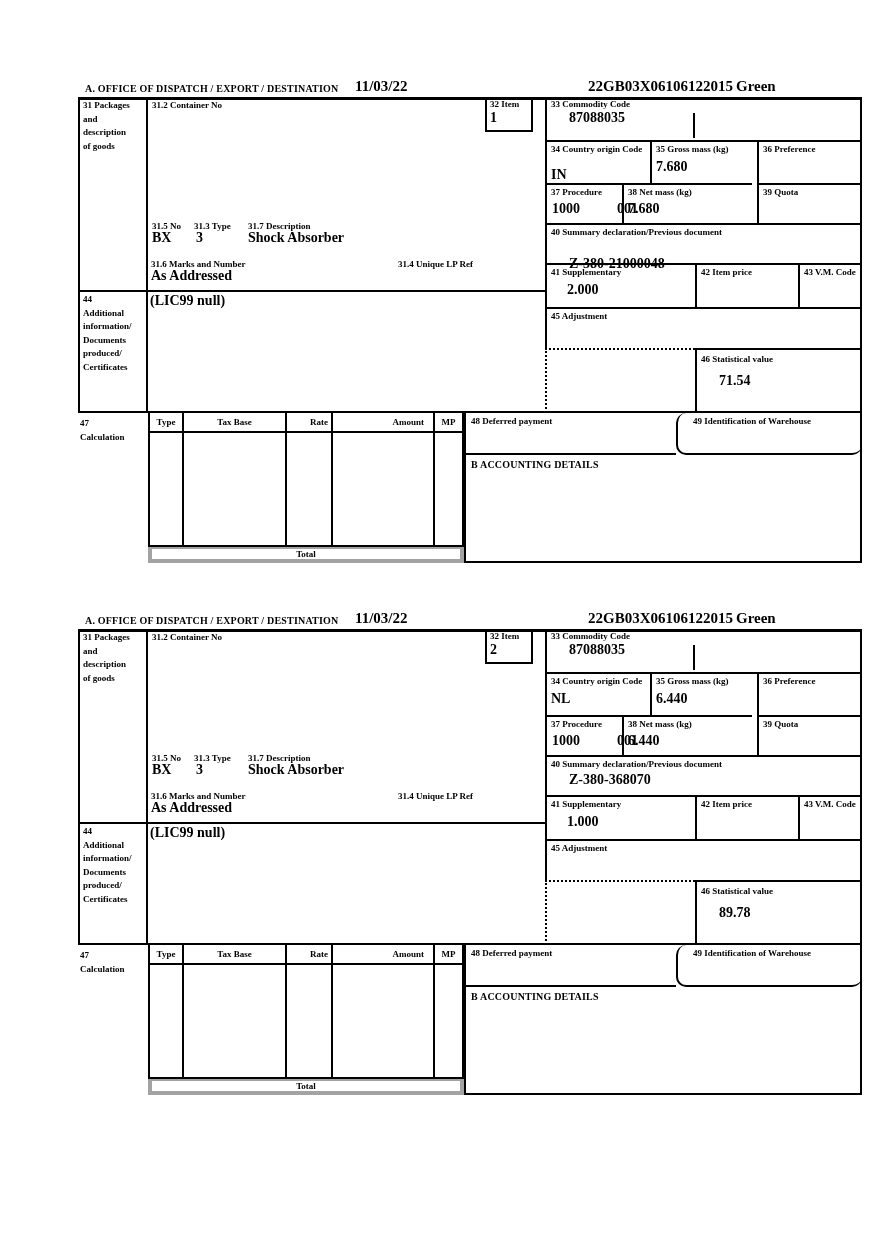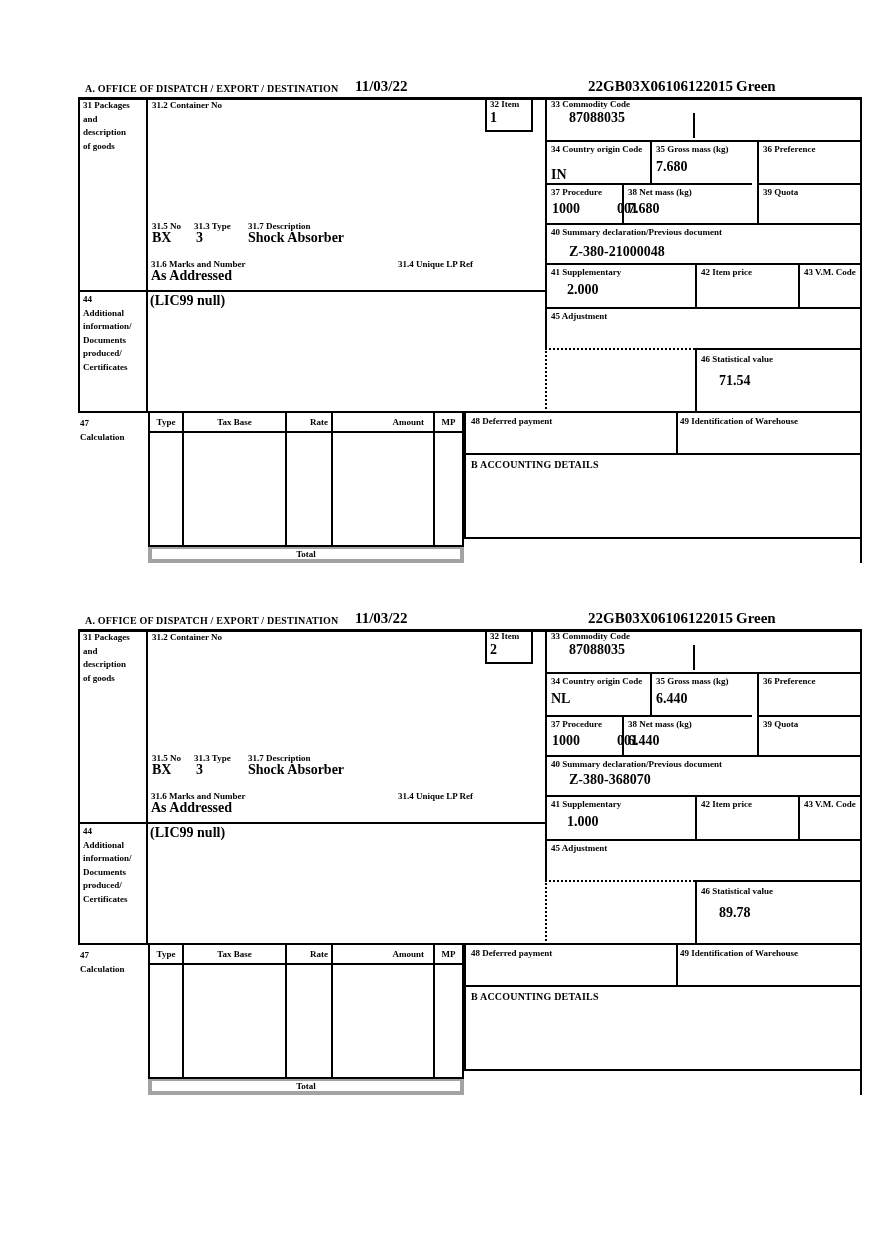--- a/index.html
+++ b/index.html
@@ -43,22 +43,22 @@
   .lbl47 { left:2px; top:337px; width:62px; }
   .calc-table { left:70px; top:333px; width:316px; height:134px; border-left:2px solid #000; border-right:2px solid #000; border-bottom:2px solid #000; display:flex; flex-direction:column; }
   .calc-head { display:flex; height:20px; border-bottom:2px solid #000; }
   .calc-body { display:flex; flex:1; }
   .cc { border-right:2px solid #000; height:100%; font-size:9px; font-weight:700; display:flex; align-items:center; justify-content:center; }
   .cc:last-child { border-right:none; }
   .cc.w-type { width:34px; } .cc.w-taxbase { width:103px; } .cc.w-rate { width:46px; justify-content:flex-end; padding-right:3px; }
   .cc.w-amount { width:102px; justify-content:flex-end; padding-right:9px; } .cc.w-mp { flex:1; }
   .total-row { left:70px; top:467px; width:316px; height:16px; border:4px solid #a3a3a3; border-top-width:2px; display:flex; align-items:center; justify-content:center; font-size:9px; font-weight:700; }
   .box48 { left:386px; top:333px; width:212px; height:42px; border-left:2px solid #000; border-bottom:2px solid #000; padding:2px 0 0 5px; }
-  .box49 { left:598px; top:333px; width:186px; height:42px; border-left:2px solid #000; border-bottom:2px solid #000; padding:2px 0 0 2px; }
-  .boxB  { left:386px; top:375px; width:398px; height:84px; border-left:2px solid #000; border-bottom:2px solid #000; padding:4px 0 0 5px; }
+  .box49 { left:598px; top:333px; width:186px; height:42px; border-left:2px solid #000; border-bottom:2px solid #000; padding:2px 0 0 15px;border-radius:10px; }
+  .boxB  { left:386px; top:375px; width:398px; height:108px; border-left:2px solid #000; border-bottom:2px solid #000; padding:4px 0 0 5px; }
   .proc-row { display:flex; justify-content:space-between; padding:0 12px 0 1px; }
 </style>
 </head>
 <body>
 
 <div class="section" style="top:80px">
   <div class="abs hdr-lbl" style="left:7px;top:3px">A.  OFFICE OF DISPATCH / EXPORT / DESTINATION</div>
   <div class="abs hdr-val" style="left:277px;top:-2px">11/03/22</div>
   <div class="abs hdr-val" style="left:510px;top:-2px">22GB03X06106122015</div>
   <div class="abs hdr-val" style="left:658px;top:-2px">Green</div>
@@ -122,21 +122,21 @@
   </div>
   <div class="abs rc box38">
     <div class="lbl">38 Net mass (kg)</div>
     <div class="val" style="margin-top:1px">7.680</div>
   </div>
   <div class="abs rc box39">
     <div class="lbl">39 Quota</div>
   </div>
   <div class="abs rc box40">
     <div class="lbl">40 Summary declaration/Previous document</div>
-    <div class="val" style="margin-left:18px;margin-top:4px">Z-380-21000048</div>
+    <div class="val" style="margin-left:18px;margin-top:16px">Z-380-21000048</div>
   </div>
   <div class="abs rc box41">
     <div class="lbl">41 Supplementary</div>
     <div class="val" style="margin-left:16px;margin-top:2px">2.000</div>
   </div>
   <div class="abs rc box42">
     <div class="lbl">42 Item price</div>
   </div>
   <div class="abs rc box43">
     <div class="lbl">43 V.M. Code</div>

